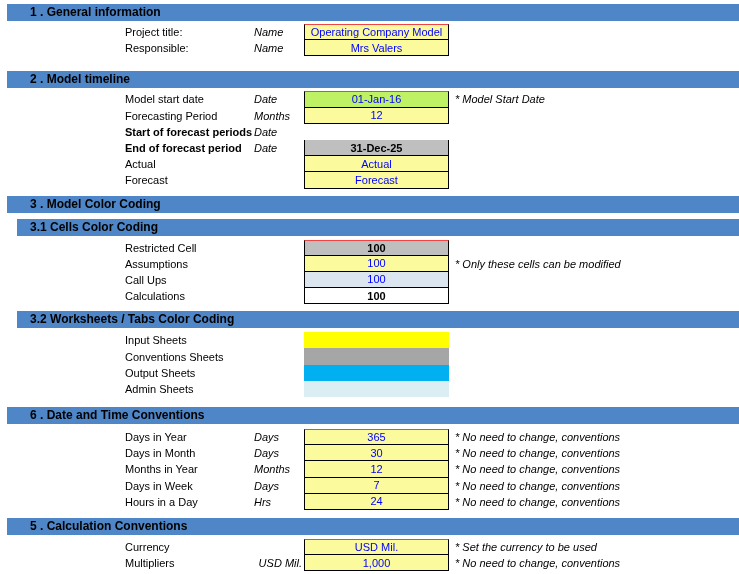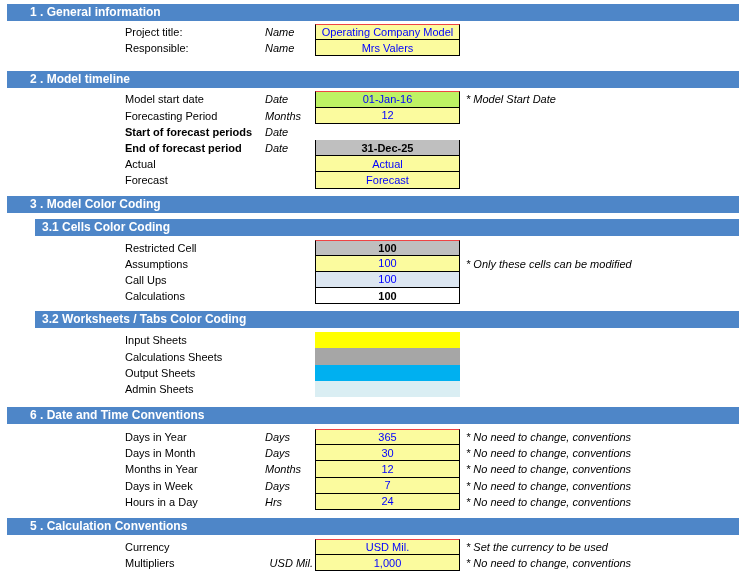--- a/index.html
+++ b/index.html
@@ -3,26 +3,26 @@
 <meta charset="utf-8">
 <style>
   html,body { margin:0; padding:0; }
   body {
     width:739px; height:574px; background:#FFFFFF; overflow:hidden;
     font-family:"Liberation Sans", sans-serif; font-size:11px; color:#000;
     position:relative;
   }
   .bar {
     margin-left:7px; height:17px; line-height:17px;
-    color:#ffffff; font-weight:bold; font-size:12px;
+    color:#000000; font-weight:bold; font-size:12px;
     padding-left:23px; box-sizing:border-box;
   }
-  .bar.sub { margin-left:35px; padding-left:7px; }
+  .bar.sub { margin-left:17px; padding-left:13px; }
   .row { display:flex; align-items:stretch; height:16.2px; }
-  .lbl { margin-left:125px; width:140px; display:flex; align-items:center; white-space:nowrap; }
+  .lbl { margin-left:125px; width:129px; display:flex; align-items:center; white-space:nowrap; }
   .lbl.bold { font-weight:bold; }
   .unit { width:50px; font-style:italic; display:flex; align-items:center; white-space:nowrap; box-sizing:border-box; }
   .unit.right { justify-content:flex-end; padding-right:2px; }
   .vcell {
     width:145px; box-sizing:border-box;
     border:1px solid #000; border-top:none;
     display:flex; align-items:center; justify-content:center;
   }
   .row.gfirst .vcell { border-top:1px solid #ef4444; }
   .vcell.blue { color:#0000FF; }
@@ -111,21 +111,21 @@
 </div>
 
 <div class="bar sub mt7" style="background: rgb(78, 134, 200);">3.2 Worksheets / Tabs Color Coding</div>
 <div class="mt4">
   <div class="row">
     <div class="lbl">Input Sheets</div>
     <div class="unit"></div>
     <div class="swatch" style="background: rgb(255, 255, 0);"></div>
   </div>
   <div class="row">
-    <div class="lbl">Calculations Sheets</div>
+    <div class="lbl">Conventions Sheets</div>
     <div class="unit"></div>
     <div class="swatch" style="background: rgb(166, 166, 166);"></div>
   </div>
   <div class="row">
     <div class="lbl">Output Sheets</div>
     <div class="unit"></div>
     <div class="swatch" style="background: rgb(0, 176, 240);"></div>
   </div>
   <div class="row">
     <div class="lbl">Admin Sheets</div>

